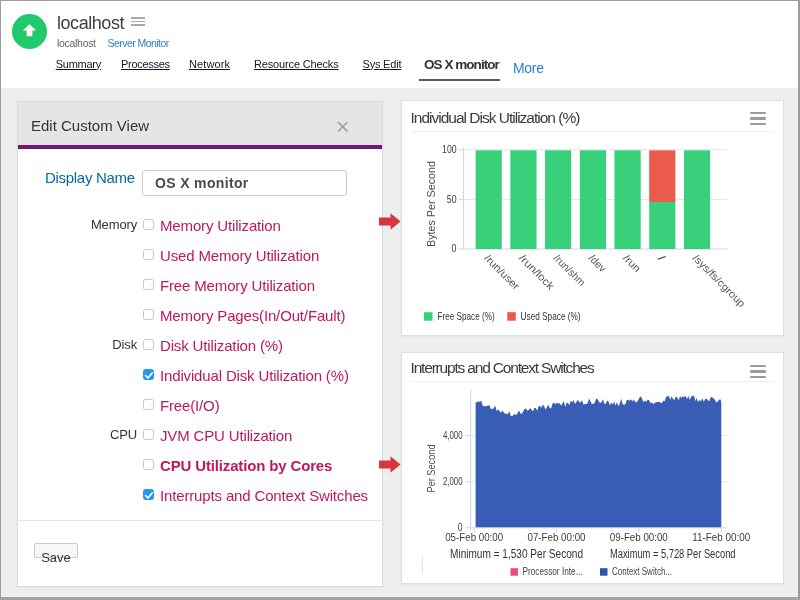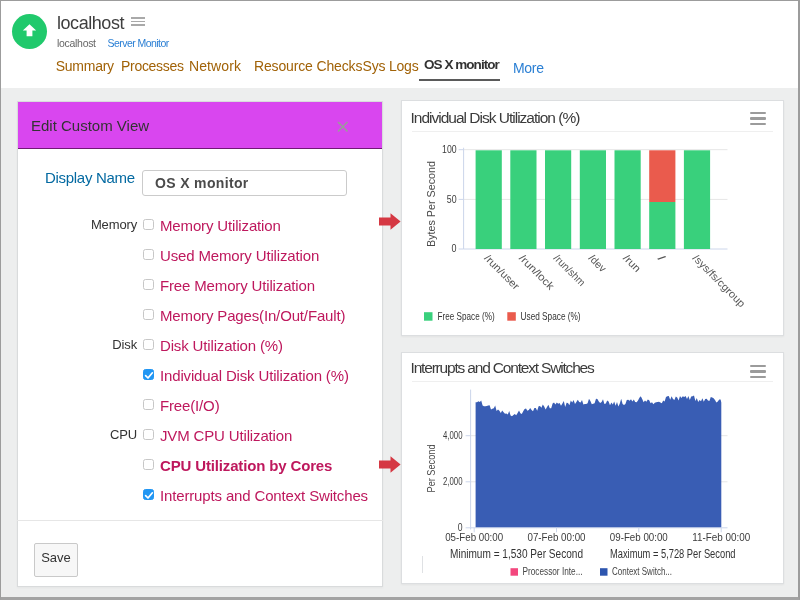--- a/index.html
+++ b/index.html
@@ -9,38 +9,38 @@
 #frame { position:absolute; left:0; top:0; width:800px; height:600px; border-left:1px solid #9c9c9c; border-right:2px solid #9c9c9c; border-top:1px solid #9c9c9c; border-bottom:3px solid #a3a3a3; z-index:50; pointer-events:none; }
 #contentbg { position:absolute; left:0; top:88px; width:800px; height:512px; background:#edeeee; }
 
 #logo { left:12px; top:14px; width:35px; height:35px; border-radius:50%; background:#20c96c; }
 #title { left:57px; top:12.5px; font-size:18px; color:#3e3e3e; letter-spacing:-0.45px; }
 #burger1 { left:131px; top:17px; width:13.5px; }
 #burger1 div { height:1.5px; background:#a9a9a9; margin-bottom:2.2px; }
 #crumb1 { left:57px; top:37px; font-size:10.5px; color:#666; letter-spacing:-0.3px; }
 #crumb2 { left:107.5px; top:37px; font-size:10.5px; color:#2a7fd4; letter-spacing:-0.55px; }
 
-.tab { position:absolute; top:57.5px; font-size:14px; color:#a16207; }
+.tab { position:absolute; top:57.5px; font-size:11px; color:#0f172a;text-decoration:underline; }
 #tab-active { position:absolute; left:424px; top:57.3px; font-size:13.5px; font-weight:bold; color:#333; letter-spacing:-0.95px; }
 #tab-underline { left:419px; top:79px; width:81px; height:2px; background:#5a5a5a; }
 #tab-more { left:513px; top:60.3px; font-size:14px; color:#2a7fd4; letter-spacing:-0.3px; }
 
 #panel { position:absolute; left:17px; top:101px; width:366px; height:486px; background:#fff; border:1px solid #d9dbdc; box-shadow:0 1px 2px rgba(0,0,0,0.04); }
-#panel-head { position:absolute; left:0; top:0; width:100%; height:47px; background:#d946ef; border-bottom:1px solid #701a75; }
+#panel-head { position:absolute; left:0; top:0; width:100%; height:47px; background:#e5e5e5; border-bottom:4px solid #701a75; }
 #panel-title { position:absolute; left:13px; top:14.5px; font-size:15px; color:#333; }
 #panel-x { position:absolute; left:309px; top:9px; width:30px; height:30px; }
 #dn-label { left:45px; top:169px; font-size:15px; color:#0369a1; letter-spacing:-0.3px; }
 #dn-input { left:142px; top:170px; width:205px; height:26px; border:1px solid #cbcbcb; border-radius:3px; background:#fff; font-size:14px; font-weight:bold; color:#4a4a4a; line-height:24px; padding-left:12px; letter-spacing:0.35px; }
 .grp { position:absolute; width:80px; left:57px; text-align:right; font-size:13px; color:#333; letter-spacing:-0.15px; }
 .cb { position:absolute; left:143px; width:10.5px; height:10.5px; border:1px solid #c7c7c7; border-radius:2.5px; background:#fff; }
 .cb.on { background:#2196f3; border-color:#2196f3; }
 .cb.on svg { position:absolute; left:0px; top:0.5px; }
 .cbl { position:absolute; left:160px; font-size:15px; color:#be185d; letter-spacing:-0.15px; }
 #panel-sep { left:17px; top:520px; width:366px; height:1px; background:#e6e6e6; }
-#save { left:34px; top:543px; width:44px; height:34px; background:#f7f7f7; border:1px solid #c9c9c9; border-radius:2px; font-size:13px; color:#333; text-align:center; line-height:28px; }
+#save { left:34px; top:543px; width:44px; height:15px; background:#f7f7f7; border:1px solid #c9c9c9; border-radius:2px; font-size:13px; color:#333; text-align:center; line-height:28px; }
 
 .card { position:absolute; left:401px; width:383px; background:#fff; border:1px solid #dcdee0; box-shadow:0 1px 2px rgba(0,0,0,0.05); }
 .cburger { position:absolute; left:348px; top:11px; width:16px; }
 .cburger div { height:2.2px; background:#9b9b9b; border-radius:1px; margin-bottom:3.2px; }
 #vline { left:421.5px; top:556px; width:1.5px; height:17px; background:#dfe1e4; }
 </style>
 </head>
 <body>
 <div id="contentbg"></div>
 
@@ -55,21 +55,21 @@
     <div></div>
     <div></div>
   </div>
 <div class="abs" id="crumb1">localhost</div>
 <div class="abs" id="crumb2">Server Monitor</div>
 
 <div class="tab" style="left:55.7px; letter-spacing:-0.25px;">Summary</div>
 <div class="tab" style="left:121px; letter-spacing:-0.3px;">Processes</div>
 <div class="tab" style="left:189px; letter-spacing:0.1px;">Network</div>
 <div class="tab" style="left:254px; letter-spacing:-0.15px;">Resource Checks</div>
-<div class="tab" style="left:362.5px; letter-spacing:-0.2px;">Sys Logs</div>
+<div class="tab" style="left:362.5px; letter-spacing:-0.2px;">Sys Edit</div>
 <div id="tab-active">OS X monitor</div>
 <div class="abs" id="tab-underline"></div>
 <div class="abs" id="tab-more">More</div>
 
 <div id="panel">
   <div id="panel-head">
     <div id="panel-title">Edit Custom View</div>
   </div>
   <svg id="panel-x" viewBox="0 0 30 30">
       <path d="M11 11 L20.5 20.5 M20.5 11 L11 20.5" stroke="#9b9b9b" stroke-width="1.6" fill="none"></path>

